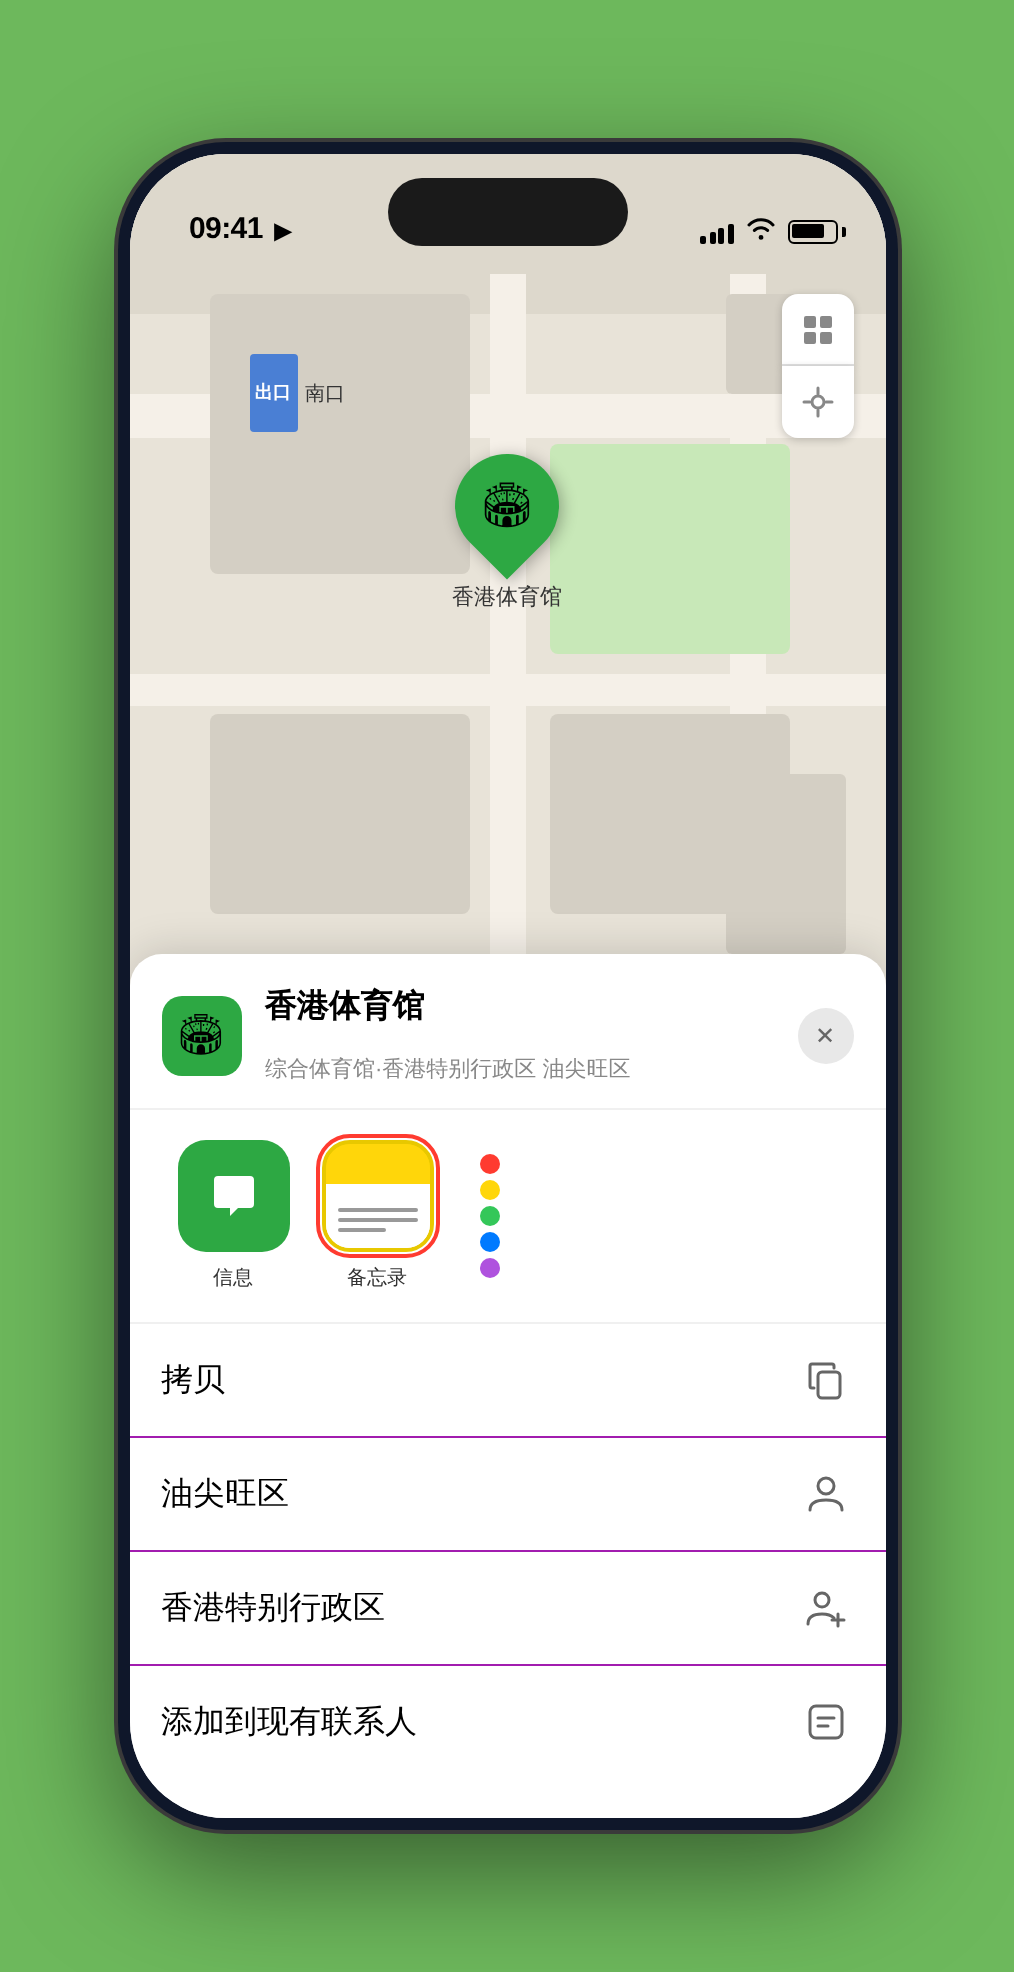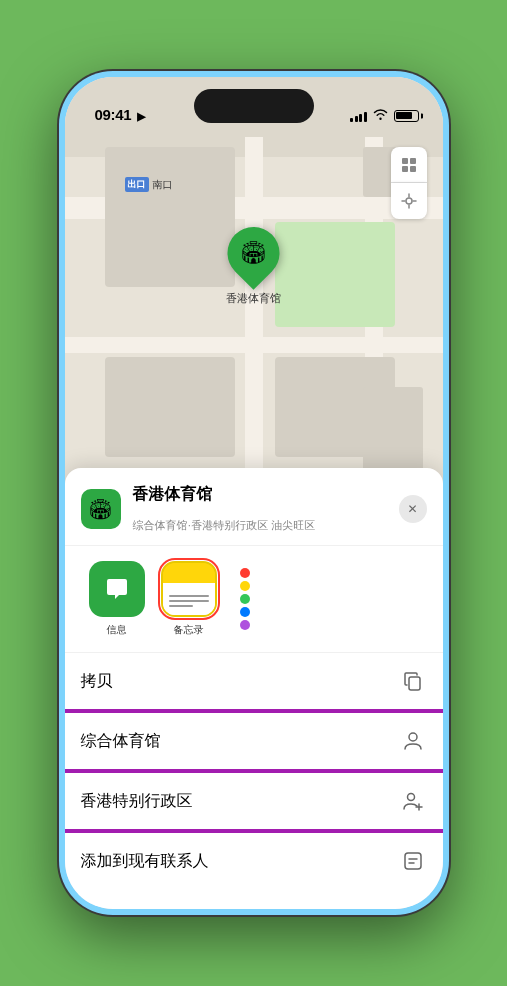--- a/index.html
+++ b/index.html
@@ -10,21 +10,21 @@
       background: #6db85c;
       display: flex;
       align-items: center;
       justify-content: center;
       font-family: -apple-system, 'PingFang SC', 'Helvetica Neue', sans-serif;
     }
 
     .phone-frame {
       width: 390px;
       height: 844px;
-      background: #7dd3fc;
+      background: #0f172a;
       border-radius: 54px;
       position: relative;
       box-shadow: 0 0 0 2px #3a3a3a, 0 20px 60px rgba(0,0,0,0.5);
       overflow: hidden;
     }
 
     .phone-screen {
       position: absolute;
       top: 6px;
       left: 6px;
@@ -225,21 +225,21 @@
       left: 60px;
       display: flex;
       align-items: center;
       gap: 4px;
     }
 
     .map-label-badge {
       background: #4a7fd4;
       color: white;
       font-size: 9px;
-      padding: 1px 3px;
+      padding: 13px 3px;
       border-radius: 2px;
       font-weight: 600;
     }
 
     .map-label-text {
       font-size: 10px;
       color: #333;
       font-weight: 500;
     }
 
@@ -463,21 +463,21 @@
 
     
     .action-list {
       padding: 0;
     }
 
     .action-item {
       display: flex;
       align-items: center;
       padding: 14px 16px;
-      border-bottom: 4px solid #a21caf;
+      border-bottom: 1px solid #a21caf;
       justify-content: space-between;
     }
 
     .action-item:last-child {
       border-bottom: none;
     }
 
     .action-label {
       font-size: 16px;
       color: #000;
@@ -646,21 +646,21 @@
           <span class="action-label">拷贝</span>
           <div class="action-icon">
             <svg width="22" height="22" viewBox="0 0 22 22" fill="none">
               <rect x="7" y="7" width="11" height="13" rx="2" stroke="#666" stroke-width="1.5"></rect>
               <path d="M5 15 L4 15 Q3 15 3 14 L3 4 Q3 3 4 3 L14 3 Q15 3 15 4 L15 5" stroke="#666" stroke-width="1.5" stroke-linecap="round"></path>
             </svg>
           </div>
         </div>
 
         <div class="action-item">
-          <span class="action-label">综合体育馆</span>
+          <span class="action-label">油尖旺区</span>
           <div class="action-icon">
             <svg width="22" height="22" viewBox="0 0 22 22" fill="none">
               <circle cx="11" cy="7" r="4" stroke="#666" stroke-width="1.5"></circle>
               <path d="M3 19 Q3 14 11 14 Q19 14 19 19" stroke="#666" stroke-width="1.5" stroke-linecap="round"></path>
             </svg>
           </div>
         </div>
 
         <div class="action-item">
           <span class="action-label">香港特别行政区</span>

